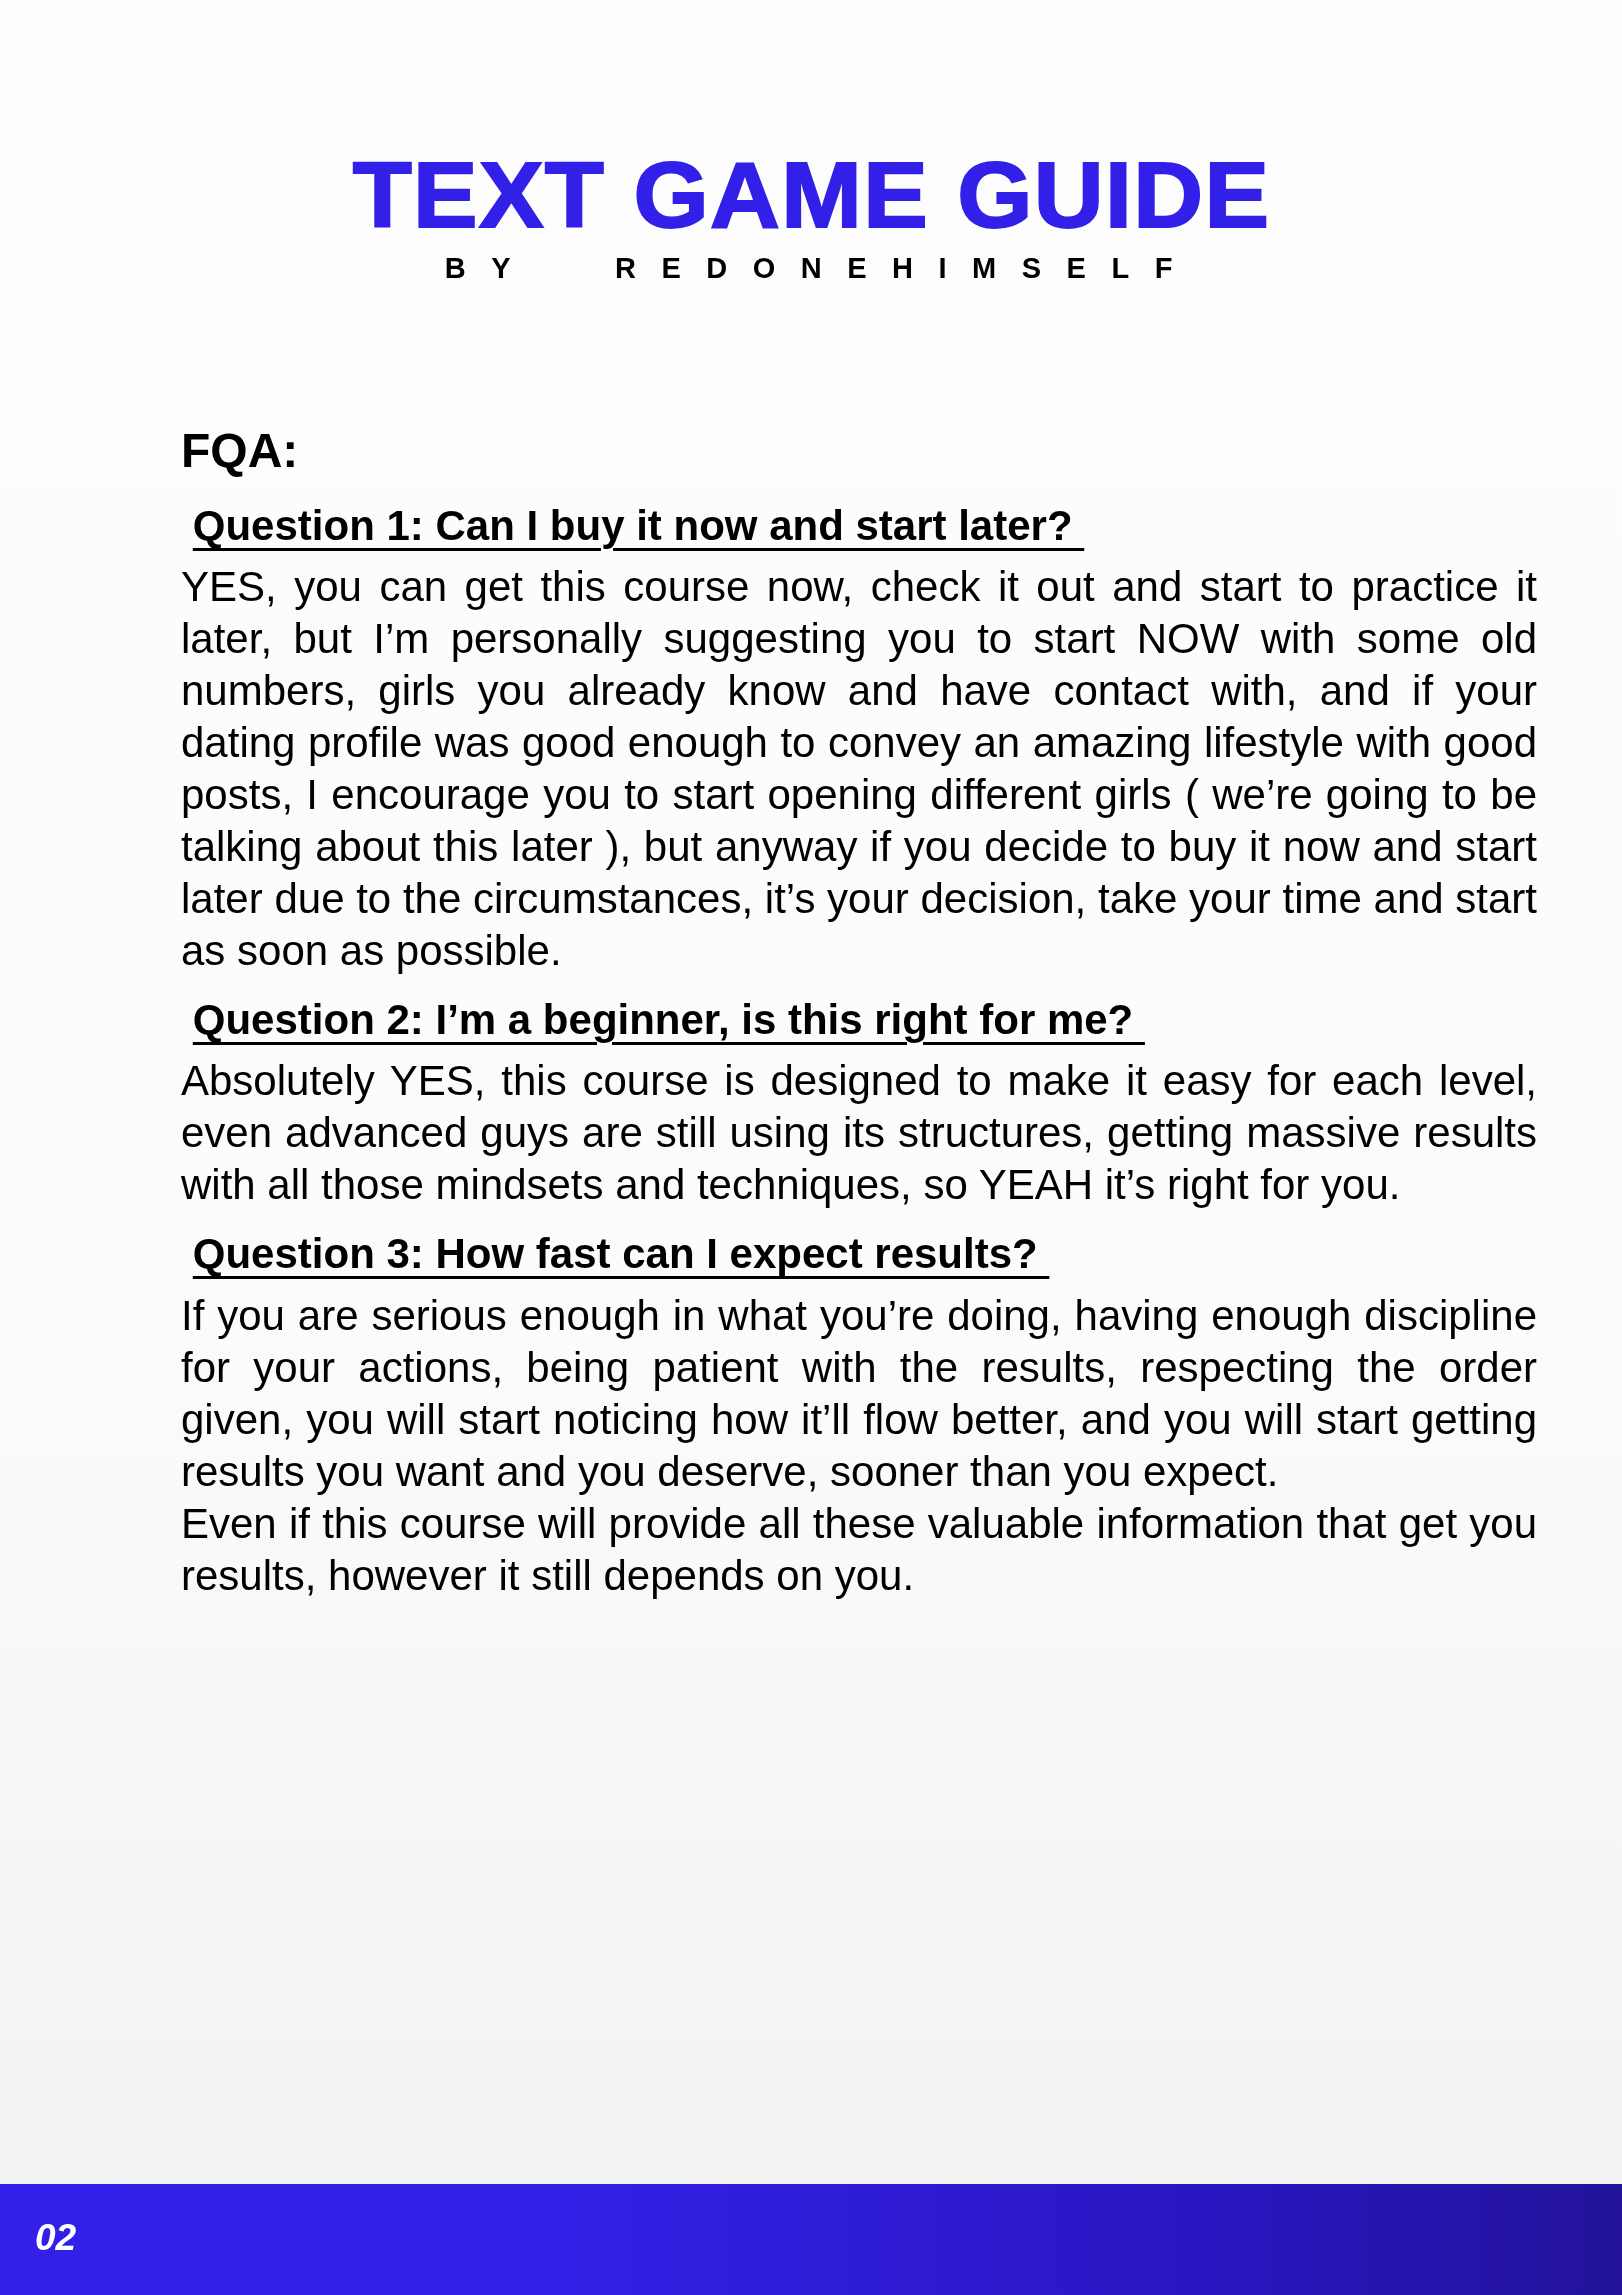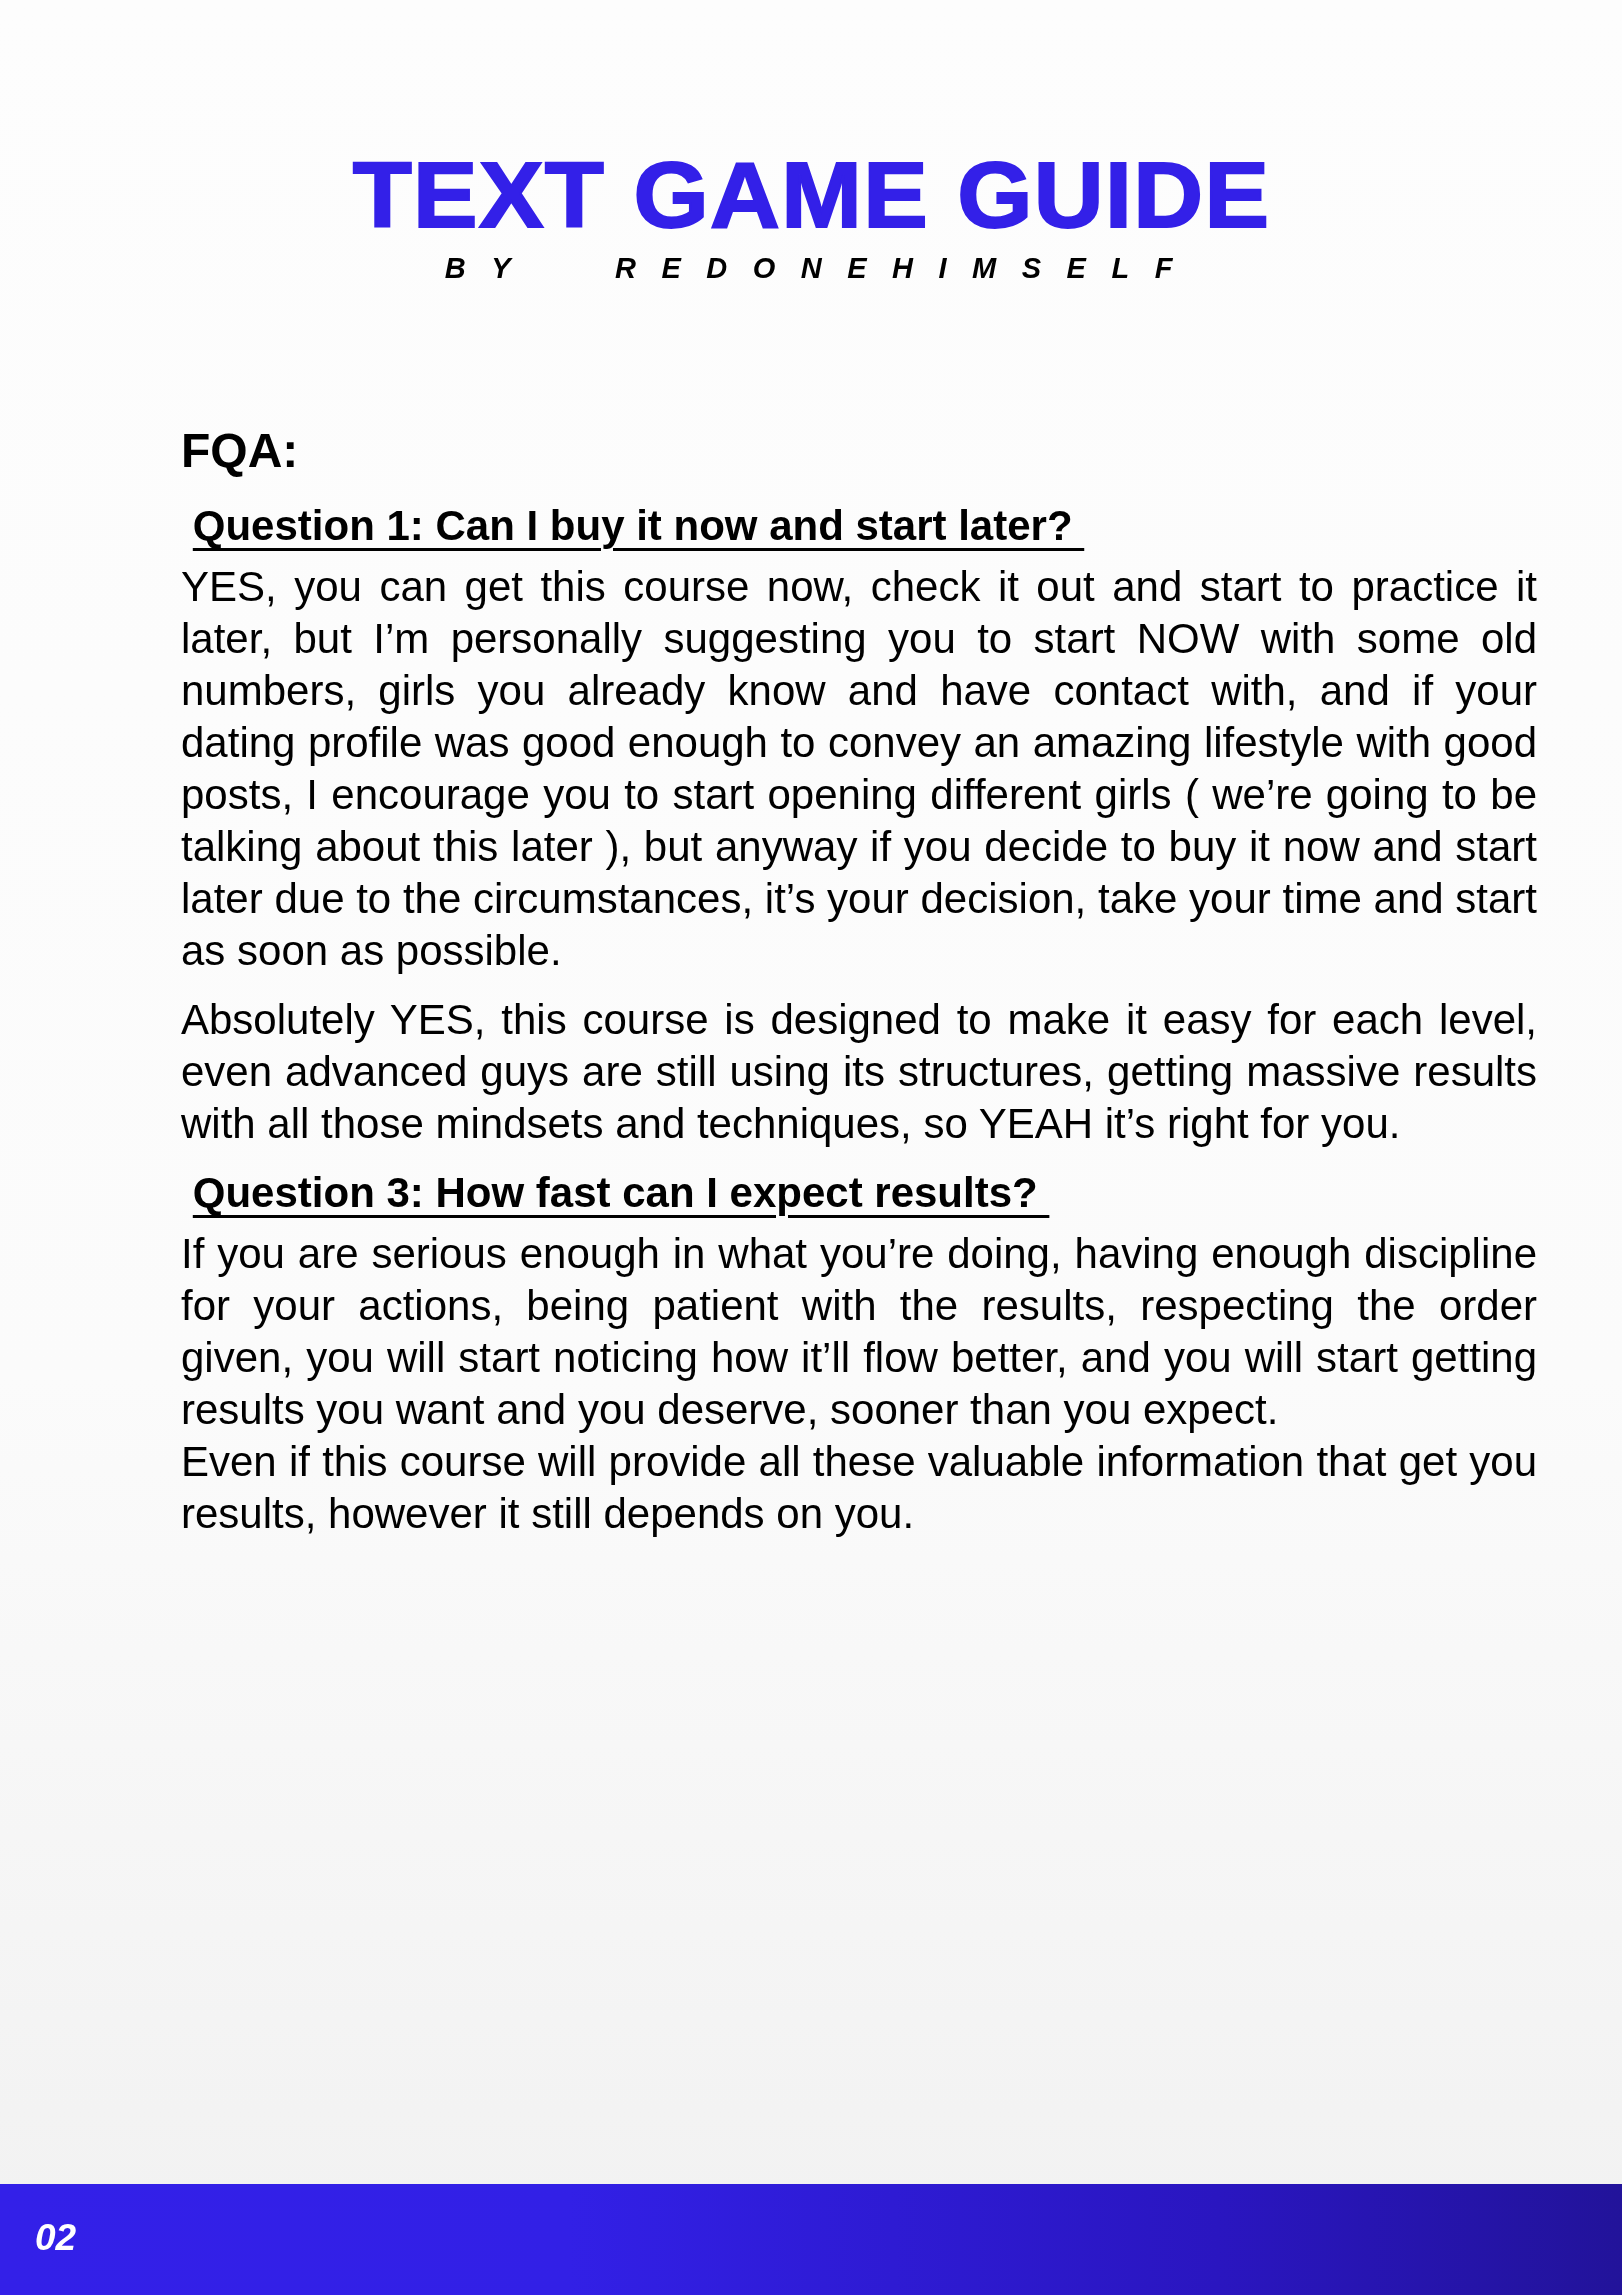--- a/index.html
+++ b/index.html
@@ -37,21 +37,20 @@
       transform: scaleX(1.04);
       -webkit-text-stroke: 2px #3320e8;
     }
     .subtitle {
       position: absolute;
       left: 0;
       width: 1623px;
       top: 250px;
       font-family: "Liberation Sans", sans-serif;
       font-weight: 700;
-      font-style: italic;
       font-size: 29px;
       line-height: 37px;
       letter-spacing: 25.5px;
       padding-left: 19.6px;
       box-sizing: border-box;
       word-spacing: 46px;
     }
     .content {
       position: absolute;
       left: 133px;
@@ -125,20 +124,23 @@
   <div class="q-block">
     <h3 class="question">
       <span class="question-text">Question 1: Can I buy it now and start later? </span>
     </h3>
     <div class="answer">
       <p> YES, you can get this course now, check it out and start to practice it later, but I’m personally suggesting you to start NOW with some old numbers, girls you already know and have contact with, and if your dating profile was good enough to convey an amazing lifestyle with good posts, I encourage you to start opening different girls ( we’re going to be talking about this later ), but anyway if you decide to buy it now and start later due to the circumstances, it’s your decision, take your time and start as soon as possible.</p>
     </div>
   </div>
 
   <div class="q-block">
+    <h3 class="question">
+      <span class="question-text">Question 2: I’m a beginner, is this right for me? </span>
+    </h3>
     <div class="answer">
       <p> Absolutely YES, this course is designed to make it easy for each level, even advanced guys are still using its structures, getting massive results with all those mindsets and techniques, so YEAH it’s right for you.</p>
     </div>
   </div>
 
   <div class="q-block">
     <h3 class="question">
       <span class="question-text">Question 3: How fast can I expect results? </span>
     </h3>
     <div class="answer">

